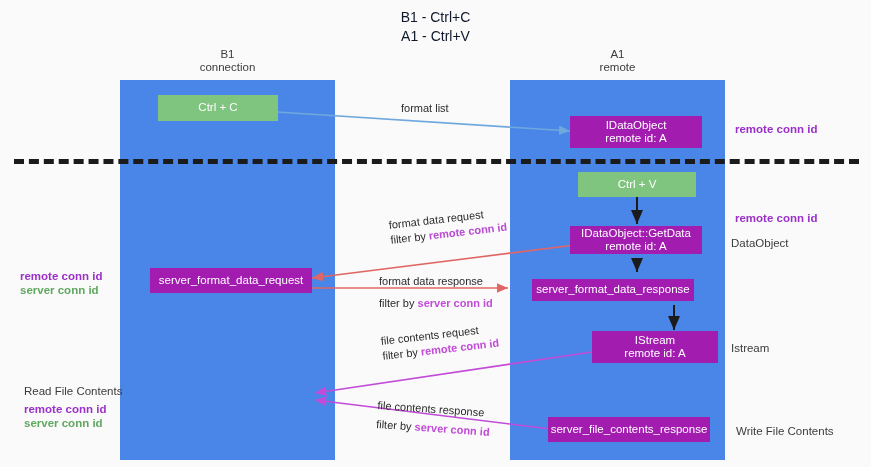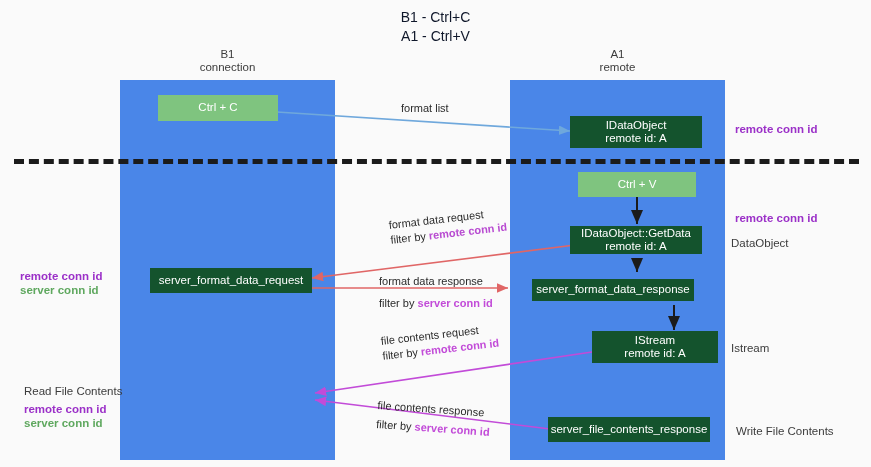--- a/index.html
+++ b/index.html
@@ -59,21 +59,21 @@
     box-sizing: border-box;
     display: flex;
     flex-direction: column;
     align-items: center;
     justify-content: center;
     text-align: center;
     color: #ffffff;
     font-size: 11.5px;
     line-height: 13.5px;
   }
-  .box.orange { background: #14532d; }
+  .box.orange { background: #a21caf; }
   .box.green  { background: #7fc47f; }
   .box .sub { display: block; }
 
   .side-label {
     position: absolute;
     font-size: 11.5px;
     color: #3c3c3c;
     line-height: 14px;
     white-space: nowrap;
   }

